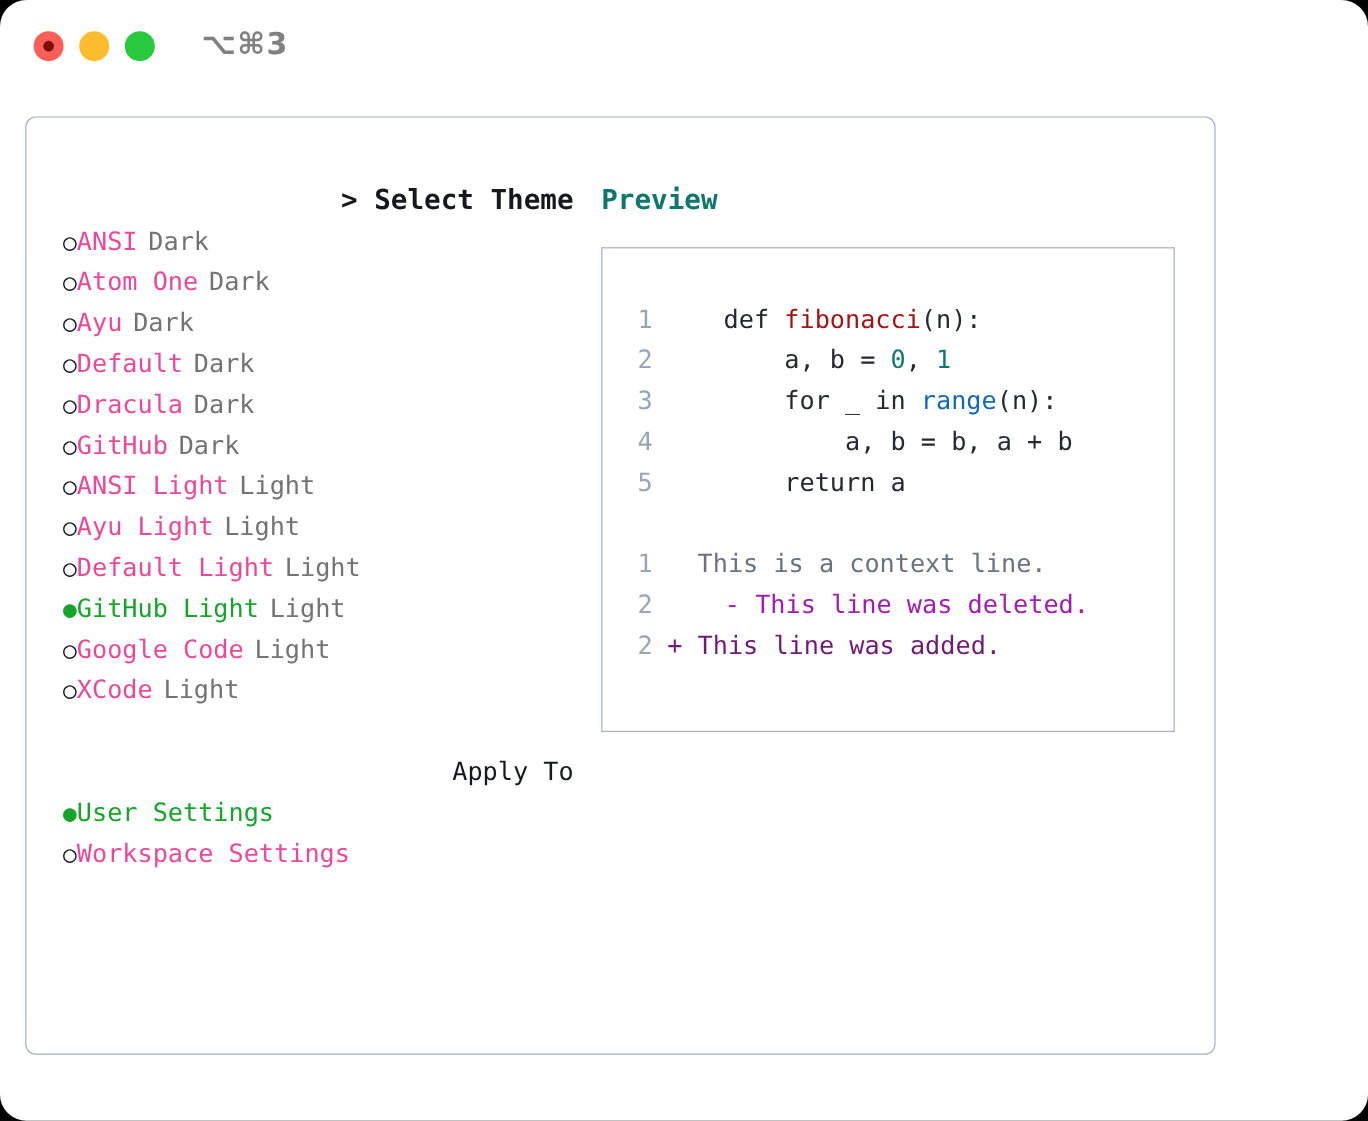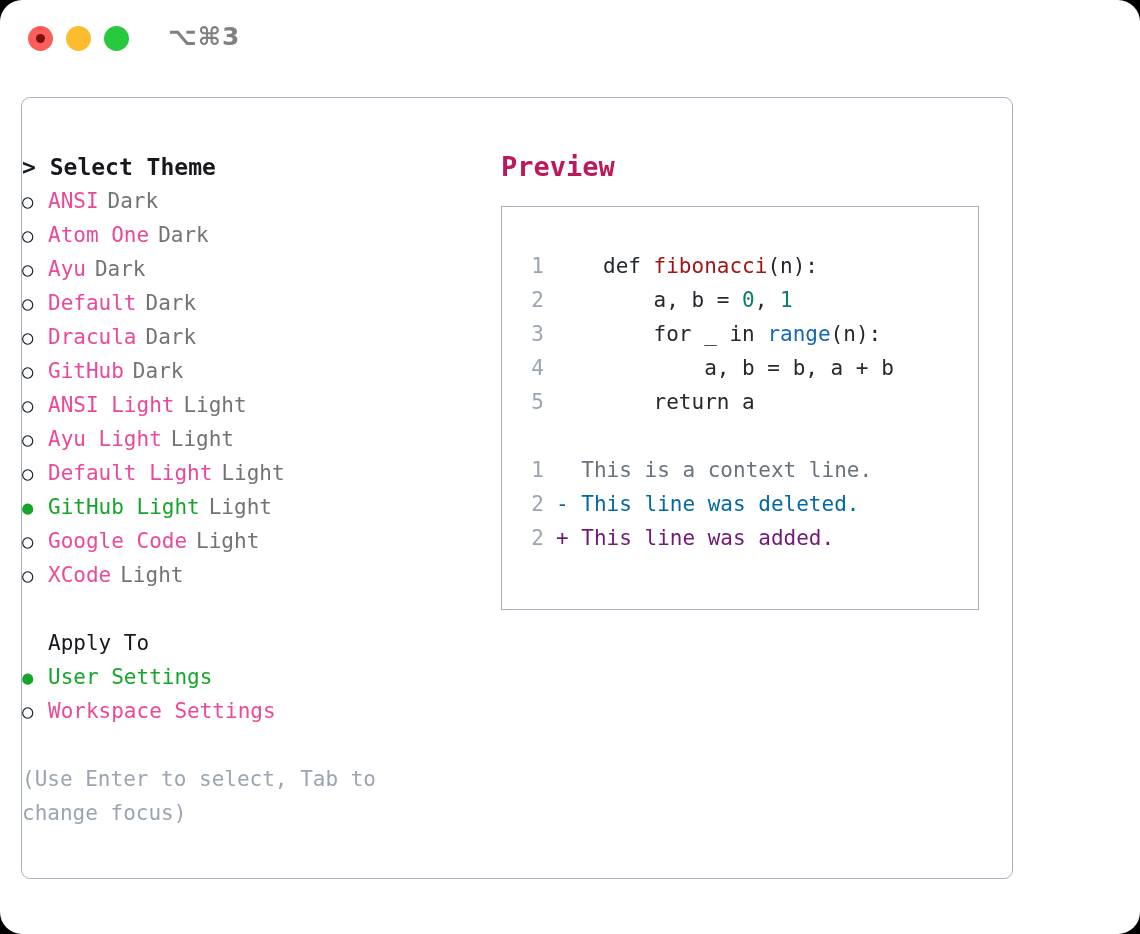--- a/index.html
+++ b/index.html
@@ -85,23 +85,24 @@
   .columns {
     position: absolute;
     left: 0; top: 0;
     width: 100%;
     height: 100%;
   }
 
   
   .left-col {
     position: absolute;
-    left: 0;
+    left: 16px;
     top: 52px;
     width: 440px;
+    text-align: right;
   }
   .section-title {
     font-size: 23px;
     font-weight: bold;
     color: #16181c;
     white-space: pre;
     line-height: 34px;
     height: 34px;
   }
   .opt-row {
@@ -149,23 +150,23 @@
   }
 
   
   .right-col {
     position: absolute;
     left: 479px;
     top: 52px;
     width: 500px;
   }
   .preview-title {
-    font-size: 27px;
+    font-size: 23px;
     font-weight: bold;
-    color: #be185d;
+    color: #0f766e;
     line-height: 34px;
     height: 34px;
   }
   .preview-box {
     margin-top: 22px;
     width: 478px;
     height: 404px;
     border: 1.6px solid #a4b0bf;
     box-sizing: border-box;
     background: #ffffff;
@@ -188,21 +189,21 @@
   .code-text { color: #24292e; margin-left: 47px; }
   .spacer-line { height: 34px; }
 
   
   .tok-fn    { color: #a31515; font-weight: normal; }
   .tok-num   { color: #0f7a6e; }
   .tok-blt   { color: #1268b3; }
   .tok-plain { color: #24292e; }
 
   .diff-ctx { color: #6a737d; }
-  .diff-del { color: #0369a1; }
+  .diff-del { color: #a21caf; margin-left: 48px; }
   .diff-add { color: #701a75; }
 </style>
 </head>
 <body>
 
 <div class="window">
 
   <div class="titlebar">
     <div class="lights">
       <span class="light red"></span>
@@ -235,21 +236,20 @@
           </div>
 
         <div class="applyto">
           <div class="applyto-head">Apply To</div>
           <div id="apply-list">
               <div class="opt-row selected"><span class="bullet sel">●</span><span class="opt-label">User Settings</span></div>
               <div class="opt-row"><span class="bullet">○</span><span class="opt-label">Workspace Settings</span></div>
             </div>
         </div>
 
-        <div class="hint">(Use Enter to select, Tab to change focus)</div>
       </div>
 
       <div class="right-col">
         <div class="preview-title">Preview</div>
         <div class="preview-box">
           <div id="code-block">
               <div class="code-line"><span class="lineno">1</span><span class="code-text"><span class="tok-plain">def </span><span class="tok-fn">fibonacci</span><span class="tok-plain">(n):</span></span></div>
               <div class="code-line"><span class="lineno">2</span><span class="code-text"><span class="tok-plain">    a, b = </span><span class="tok-num">0</span><span class="tok-plain">, </span><span class="tok-num">1</span></span></div>
               <div class="code-line"><span class="lineno">3</span><span class="code-text"><span class="tok-plain">    for _ in </span><span class="tok-blt">range</span><span class="tok-plain">(n):</span></span></div>
               <div class="code-line"><span class="lineno">4</span><span class="code-text"><span class="tok-plain">        a, b = b, a + b</span></span></div>

